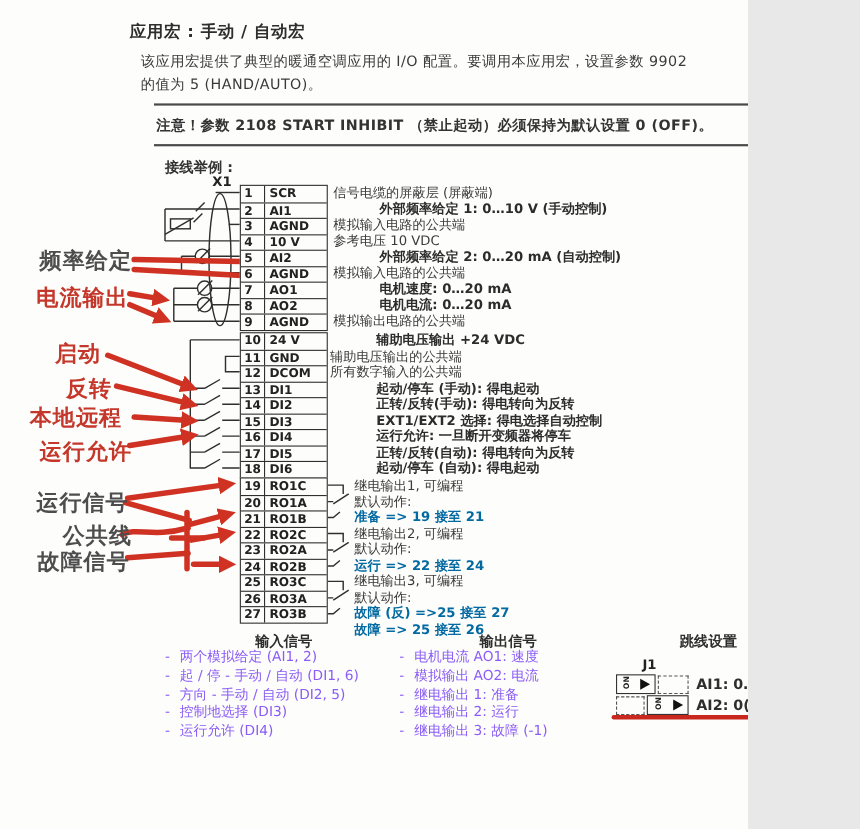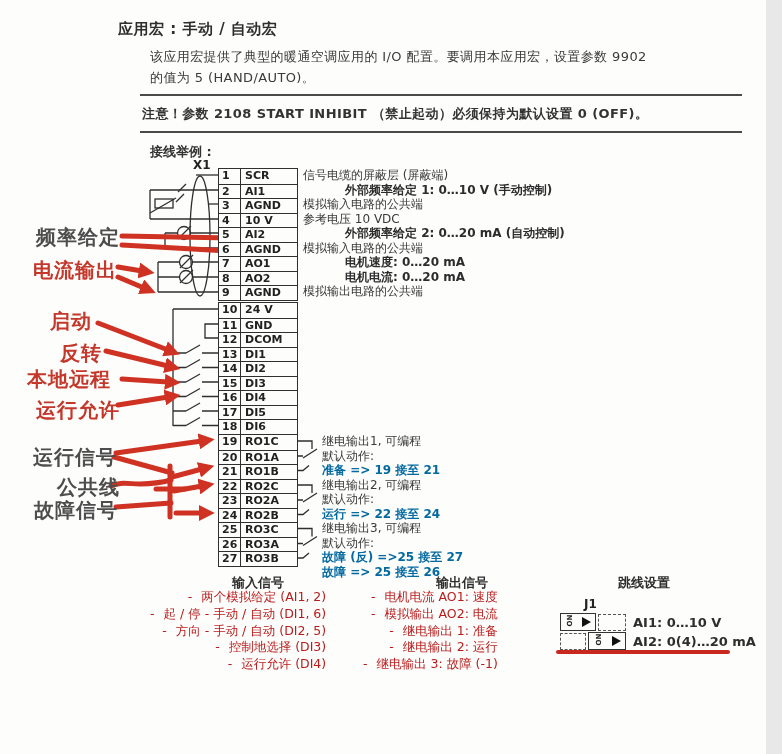--- a/index.html
+++ b/index.html
@@ -1,21 +1,21 @@
 <!DOCTYPE html>
 <html><head>
 <meta charset="utf-8">
 <style>
   html,body{margin:0;padding:0;background:#e8e8e8;}
-  .page{position:relative;width:766px;height:754px;background:#fdfdfc;overflow:hidden;
+  .page{position:relative;width:680px;height:754px;background:#fdfdfc;overflow:hidden;
         font-family:"DejaVu Sans","Liberation Sans",sans-serif;color:#333;}
   .abs{position:absolute;white-space:nowrap;}
 
   .title{left:118px;top:20px;font-size:15px;font-weight:700;color:#2e2e2e;letter-spacing:.5px;}
-  .intro{left:150px;top:46px;font-size:13px;line-height:21px;color:#3a3a3a;letter-spacing:.4px;}
+  .intro{left:128px;top:46px;font-size:13px;line-height:21px;color:#3a3a3a;letter-spacing:.4px;}
   .rule{left:140px;width:602px;height:2px;background:#4a4a4a;}
   .rule1{top:94px;}
   .rule2{top:131px;}
   .note{left:142px;top:105px;font-size:13px;font-weight:700;color:#333;letter-spacing:.4px;}
   .wlabel{left:150px;top:143px;font-size:13px;font-weight:700;}
   .x1{left:193px;top:158px;font-size:12px;font-weight:700;color:#222;}
 
   
   .tblock{position:absolute;border:1.4px solid #2f2f2f;box-sizing:border-box;background:#fdfdfc;}
   #tbl0{left:218px;top:168px;}
@@ -51,21 +51,21 @@
   .ann8{left:34px;top:497px;}
 
   
   .sighead{position:absolute;font-size:13px;font-weight:700;color:#2e2e2e;}
   .inhead{left:232px;top:574px;}
   .outhead{left:436px;top:574px;}
   .jphead{left:618px;top:574px;}
   .sigitems{position:absolute;margin:0;padding:0;list-style:none;}
   .initems{left:150px;top:589px;}
   .outitems{left:363px;top:589px;}
-  .sigitems li{height:16.8px;font-size:12.5px;line-height:16px;font-weight:500;color:#b91c1c;white-space:nowrap;text-align:right;}
+  .sigitems li{height:16.8px;font-size:12.5px;line-height:16px;font-weight:500;color:#8b5cf6;white-space:nowrap;}
   .sigitems li::before{content:"-";margin-right:9px;}
 
   
   .j1{left:584px;top:597px;font-size:12px;font-weight:700;color:#222;}
   .jrow{position:absolute;display:flex;align-items:center;}
   .jrow1{left:560px;top:613px;}
   .jrow2{left:560px;top:632px;}
   .jbox{width:36px;height:18px;border:1.6px solid #333;box-sizing:border-box;display:flex;
         align-items:center;justify-content:space-around;background:#fdfdfc;}
   .jdash{width:28px;height:17px;border:1.6px dashed #555;box-sizing:border-box;margin-left:2px;}
@@ -279,20 +279,31 @@
       <div class="tdesc">信号电缆的屏蔽层 (屏蔽端)</div>
       <div class="tdesc b">外部频率给定 1: 0…10 V (手动控制)</div>
       <div class="tdesc">模拟输入电路的公共端</div>
       <div class="tdesc">参考电压 10 VDC</div>
       <div class="tdesc b">外部频率给定 2: 0…20 mA (自动控制)</div>
       <div class="tdesc">模拟输入电路的公共端</div>
       <div class="tdesc b">电机速度: 0…20 mA</div>
       <div class="tdesc b">电机电流: 0…20 mA</div>
       <div class="tdesc">模拟输出电路的公共端</div>
     </div>
+  <div id="desc1" class="dcol">
+      <div class="tdesc b">辅助电压输出 +24 VDC</div>
+      <div class="tdesc">辅助电压输出的公共端</div>
+      <div class="tdesc">所有数字输入的公共端</div>
+      <div class="tdesc b">起动/停车 (手动): 得电起动</div>
+      <div class="tdesc b">正转/反转(手动): 得电转向为反转</div>
+      <div class="tdesc b">EXT1/EXT2 选择: 得电选择自动控制</div>
+      <div class="tdesc b">运行允许: 一旦断开变频器将停车</div>
+      <div class="tdesc b">正转/反转(自动): 得电转向为反转</div>
+      <div class="tdesc b">起动/停车 (自动): 得电起动</div>
+    </div>
   <div id="relay">
       <div>
         <div class="rline">继电输出1, 可编程</div>
         <div class="rline">默认动作:</div>
         <div class="rline b">准备 =&gt; 19 接至 21</div>
       </div>
       <div>
         <div class="rline">继电输出2, 可编程</div>
         <div class="rline">默认动作:</div>
         <div class="rline b">运行 =&gt; 22 接至 24</div>

